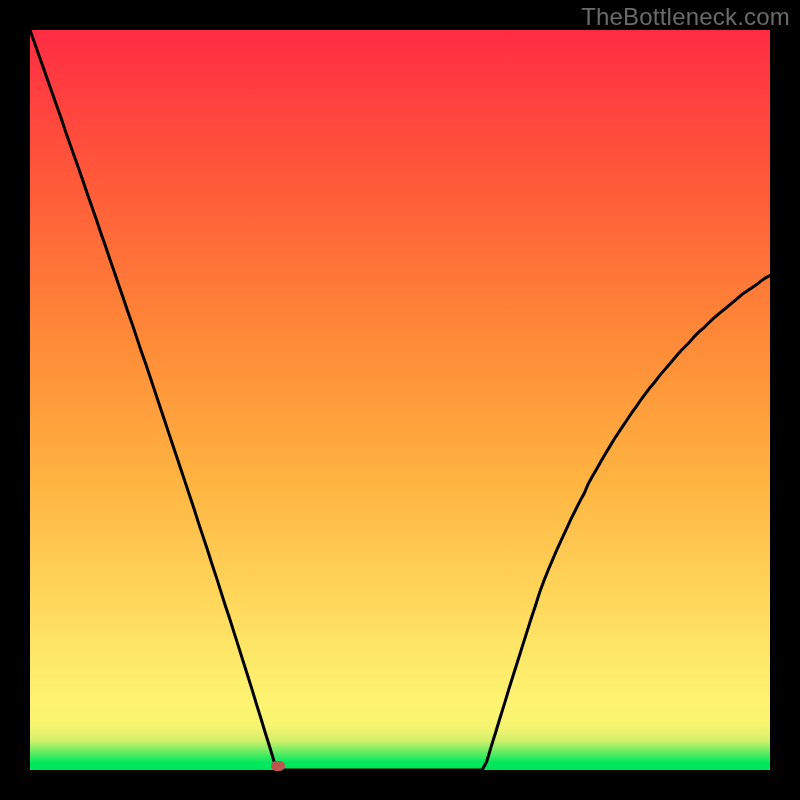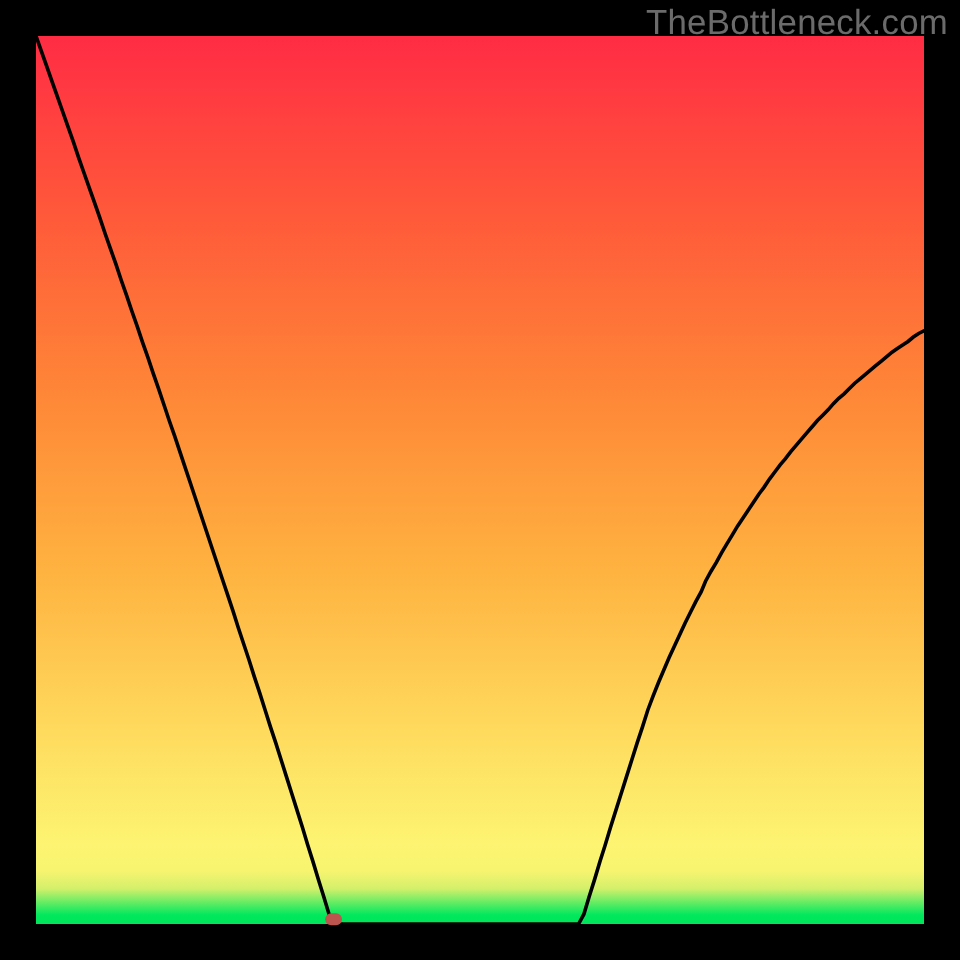--- a/index.html
+++ b/index.html
@@ -14,21 +14,21 @@
   .frame {
     position: relative;
     width: 800px;
     height: 800px;
     background: #000;
   }
   .watermark {
     position: absolute;
     top: 3px;
     right: 10px;
-    font-size: 29px;
+    font-size: 24px;
     font-weight: 500;
     color: #6b6b6b;
     letter-spacing: 0.2px;
     font-family: Arial, Helvetica, sans-serif;
   }
   .plot-area {
     position: absolute;
     left: 30px;
     top: 30px;
     width: 740px;

